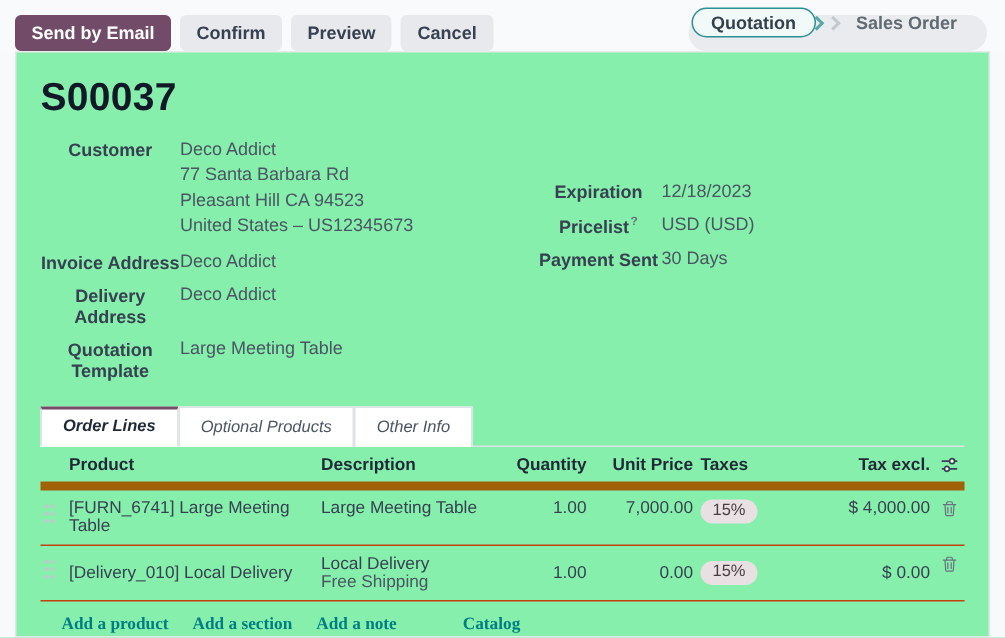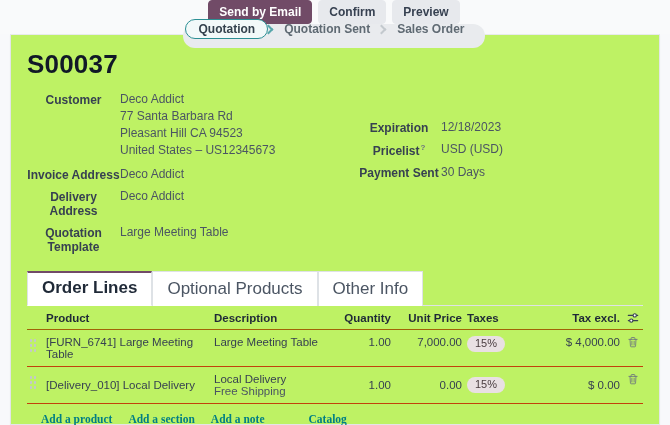--- a/index.html
+++ b/index.html
@@ -4,22 +4,22 @@
 <style>
   * { margin:0; padding:0; box-sizing:border-box; }
   html,body { width:670px; height:425px; overflow:hidden; }
   body {
     font-family:"Liberation Sans", sans-serif;
     font-size:12px; color:#374151;
     background:#f8f9fb;
   }
   
   .toolbar {
-    height:34px; display:flex; align-items:center; justify-content:space-between;
-    padding:0 12px 0 10px; background:#f9fafb;flex-direction:column;
+    height:34px; display:flex; align-items:flex-end; justify-content:space-between;
+    padding:0 12px 0 10px; background:#f9fafb;
   }
   .toolbar-left { display:flex; gap:6px; align-items:center; }
   .btn {
     font-family:inherit; font-size:12px; font-weight:600; color:#374151;
     background:#e7e9ed; border:1px solid #e7e9ed; border-radius:4px;
     padding:4px 10px; cursor:pointer; white-space:nowrap;
   }
   .btn.primary { background:#714B67; border-color:#714B67; color:#ffffff; }
   
   .statusbar {
@@ -35,55 +35,55 @@
     background:#f2f9f9; border:1px solid #2c8f94; border-radius:999px;
     color:#33414d; padding:2px 12px; height:20px; display:flex; align-items:center;
   }
   .chev {
     width:7px; height:7px; border-top:2px solid #c3c9ce; border-right:2px solid #c3c9ce;
     transform:rotate(45deg); margin:0 4px 0 0; flex:0 0 auto;
   }
   .chev.teal { border-color:#58a7ab; margin-left:-3px; }
   
   .sheet {
-    margin:0 10px; background:#bef264; border:1px solid #e3e5e8; border-top:1px solid #e8eaec;
+    margin:0 10px; background:#86efac; border:1px solid #e3e5e8; border-top:1px solid #e8eaec;
     height:391px; padding:14px 16px 10px 16px; box-shadow:0 1px 2px rgba(0,0,0,0.03);
   }
   .doc-title { font-size:26px; font-weight:700; color:#111827; letter-spacing:0.2px; margin-bottom:12px; }
   
   .fields { display:flex; margin-bottom:10px; }
   .fields-left { width:330px; flex:0 0 auto; }
   .fields-right { flex:1;margin-top:28px; }
   .frow { display:flex; margin-bottom:7px; }
   .flabel { width:93px; flex:0 0 auto; font-weight:700; color:#374151; padding-top:1px;text-align:center; }
   .fields-right .flabel { width:84px; }
   .fvalue { color:#4b5563; }
   .fvalue .line { margin-bottom:3px; }
   .sup-help { font-size:8px; color:#6b7280; vertical-align:super; margin-left:1px; cursor:help; }
   
   .tabs { display:flex; border-bottom:1px solid #dee2e6; margin-top:4px; }
   .tab {
-    font-family:inherit; font-size:17px; background:transparent; color:#4b5563;
+    font-family:inherit; font-size:11px; background:transparent; color:#4b5563;
     border:1px solid #dee2e6; border-bottom:none; padding:6px 14px 7px 14px;
-    cursor:pointer; margin-bottom:-1px; background:#fff;
+    cursor:pointer; margin-bottom:-1px; background:#fff;font-style:italic;
   }
   .tab.active {
     border-top:2px solid #714B67; color:#1f2937; font-weight:600;
     border-bottom:1px solid #fff; padding-top:5px;
   }
   
   .olines { font-size:11.5px; }
   .orow {
     display:grid;
     grid-template-columns:12px minmax(0,1fr) 118px 54px 66px 56px 92px 16px;
     column-gap:5px; align-items:start; padding:6px 2px;
     border-bottom:1px solid #c2410c;
   }
   .orow.head {
-    border-bottom:1px solid #a16207; padding:6px 2px 5px 2px;
+    border-bottom:6px solid #a16207; padding:6px 2px 5px 2px;
     font-weight:700; color:#1f2937;
   }
   .cell-r { text-align:right; }
   .drag-handle {
     width:8px; height:14px; margin-top:2px; cursor:grab;
     background-image:radial-gradient(circle, #c3c7cd 1.1px, transparent 1.2px);
     background-size:4px 5px;
   }
   .badge {
     display:inline-block; background:#e9e0e3; color:#4a3d40; border-radius:999px;
@@ -99,25 +99,25 @@
   .line-actions .catalog { margin-left:28px; }
 </style>
 </head>
 <body>
 
 <header class="toolbar">
   <div class="toolbar-left">
     <button class="btn primary">Send by Email</button>
     <button class="btn">Confirm</button>
     <button class="btn">Preview</button>
+    <button class="btn">Cancel</button>
   </div>
   <div class="statusbar">
     <button class="step active">Quotation</button>
     <span class="chev teal"></span>
-    <button class="step">Quotation Sent</button>
     <span class="chev"></span>
     <button class="step">Sales Order</button>
   </div>
 </header>
 
 <main class="sheet">
 
   <h1 class="doc-title">S00037</h1>
 
   <div class="fields">

